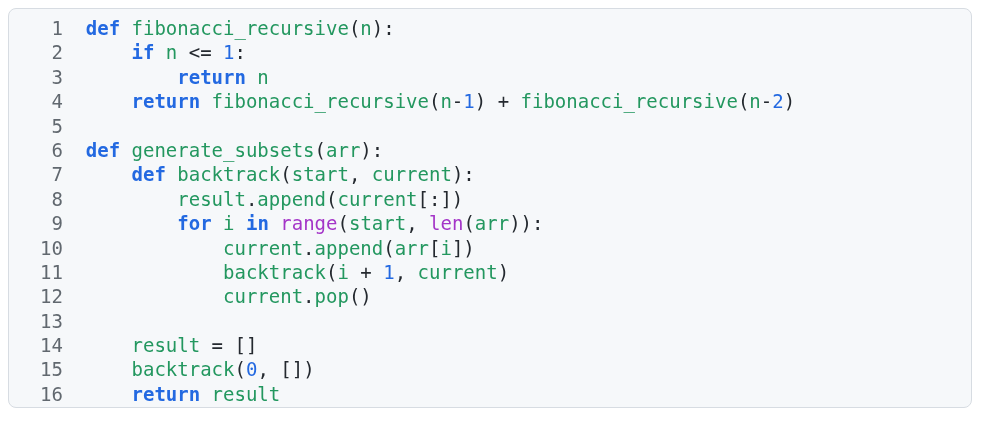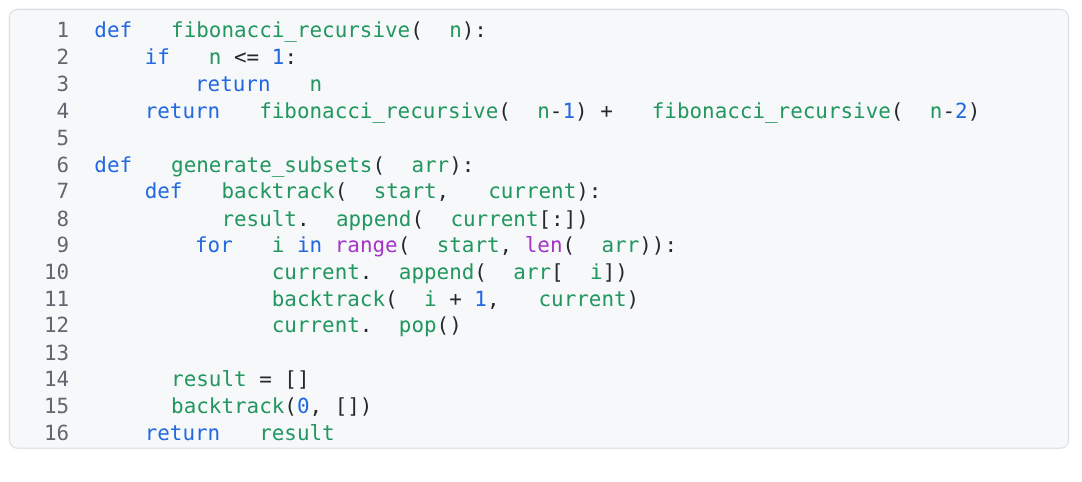--- a/index.html
+++ b/index.html
@@ -34,23 +34,23 @@
     white-space: pre;
     height: 24.4px;
   }
   .ln {
     display: inline-block;
     width: 2ch;
     text-align: right;
     margin-right: 2ch;
     color: var(--c-linenum, #61686f);
   }
-  .tk-k { color: var(--c-keyword, #2369e1); font-weight: normal; }
+  .tk-k { color: var(--c-keyword, #2369e1); font-weight: bold; }
   .tk-b { color: var(--c-builtin, #a435c8); font-weight: normal; }
-  .tk-n { color: var(--c-name, #23975f); margin-left: 24px; }
+  .tk-n { color: var(--c-name, #23975f); }
   .tk-m { color: var(--c-number, #2369e1); }
   .tk-p { color: var(--c-plain, #24292f); }
 </style>
 </head>
 <body>
 
 <div class="code-card">
   <pre class="code"><div id="code-lines"><div class="code-line"><span class="ln">1</span><span class="tk-k">def</span><span class="tk-p"> </span><span class="tk-n">fibonacci_recursive</span><span class="tk-p">(</span><span class="tk-n">n</span><span class="tk-p">):</span></div><div class="code-line"><span class="ln">2</span><span class="tk-p">    </span><span class="tk-k">if</span><span class="tk-p"> </span><span class="tk-n">n</span><span class="tk-p"> &lt;= </span><span class="tk-m">1</span><span class="tk-p">:</span></div><div class="code-line"><span class="ln">3</span><span class="tk-p">        </span><span class="tk-k">return</span><span class="tk-p"> </span><span class="tk-n">n</span></div><div class="code-line"><span class="ln">4</span><span class="tk-p">    </span><span class="tk-k">return</span><span class="tk-p"> </span><span class="tk-n">fibonacci_recursive</span><span class="tk-p">(</span><span class="tk-n">n</span><span class="tk-p">-</span><span class="tk-m">1</span><span class="tk-p">) + </span><span class="tk-n">fibonacci_recursive</span><span class="tk-p">(</span><span class="tk-n">n</span><span class="tk-p">-</span><span class="tk-m">2</span><span class="tk-p">)</span></div><div class="code-line"><span class="ln">5</span></div><div class="code-line"><span class="ln">6</span><span class="tk-k">def</span><span class="tk-p"> </span><span class="tk-n">generate_subsets</span><span class="tk-p">(</span><span class="tk-n">arr</span><span class="tk-p">):</span></div><div class="code-line"><span class="ln">7</span><span class="tk-p">    </span><span class="tk-k">def</span><span class="tk-p"> </span><span class="tk-n">backtrack</span><span class="tk-p">(</span><span class="tk-n">start</span><span class="tk-p">, </span><span class="tk-n">current</span><span class="tk-p">):</span></div><div class="code-line"><span class="ln">8</span><span class="tk-p">        </span><span class="tk-n">result</span><span class="tk-p">.</span><span class="tk-n">append</span><span class="tk-p">(</span><span class="tk-n">current</span><span class="tk-p">[:])</span></div><div class="code-line"><span class="ln">9</span><span class="tk-p">        </span><span class="tk-k">for</span><span class="tk-p"> </span><span class="tk-n">i</span><span class="tk-p"> </span><span class="tk-k">in</span><span class="tk-p"> </span><span class="tk-b">range</span><span class="tk-p">(</span><span class="tk-n">start</span><span class="tk-p">, </span><span class="tk-b">len</span><span class="tk-p">(</span><span class="tk-n">arr</span><span class="tk-p">)):</span></div><div class="code-line"><span class="ln">10</span><span class="tk-p">            </span><span class="tk-n">current</span><span class="tk-p">.</span><span class="tk-n">append</span><span class="tk-p">(</span><span class="tk-n">arr</span><span class="tk-p">[</span><span class="tk-n">i</span><span class="tk-p">])</span></div><div class="code-line"><span class="ln">11</span><span class="tk-p">            </span><span class="tk-n">backtrack</span><span class="tk-p">(</span><span class="tk-n">i</span><span class="tk-p"> + </span><span class="tk-m">1</span><span class="tk-p">, </span><span class="tk-n">current</span><span class="tk-p">)</span></div><div class="code-line"><span class="ln">12</span><span class="tk-p">            </span><span class="tk-n">current</span><span class="tk-p">.</span><span class="tk-n">pop</span><span class="tk-p">()</span></div><div class="code-line"><span class="ln">13</span></div><div class="code-line"><span class="ln">14</span><span class="tk-p">    </span><span class="tk-n">result</span><span class="tk-p"> = []</span></div><div class="code-line"><span class="ln">15</span><span class="tk-p">    </span><span class="tk-n">backtrack</span><span class="tk-p">(</span><span class="tk-m">0</span><span class="tk-p">, [])</span></div><div class="code-line"><span class="ln">16</span><span class="tk-p">    </span><span class="tk-k">return</span><span class="tk-p"> </span><span class="tk-n">result</span></div></div></pre>
 </div>
 

